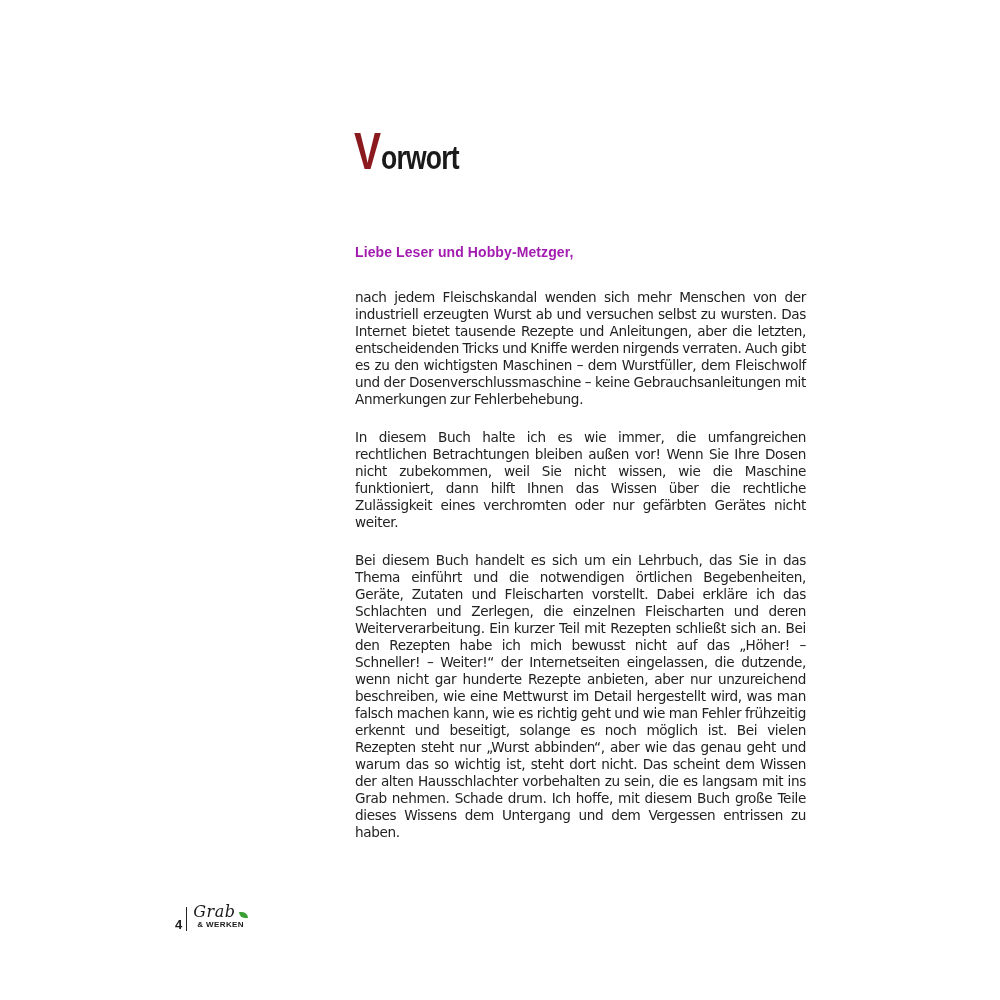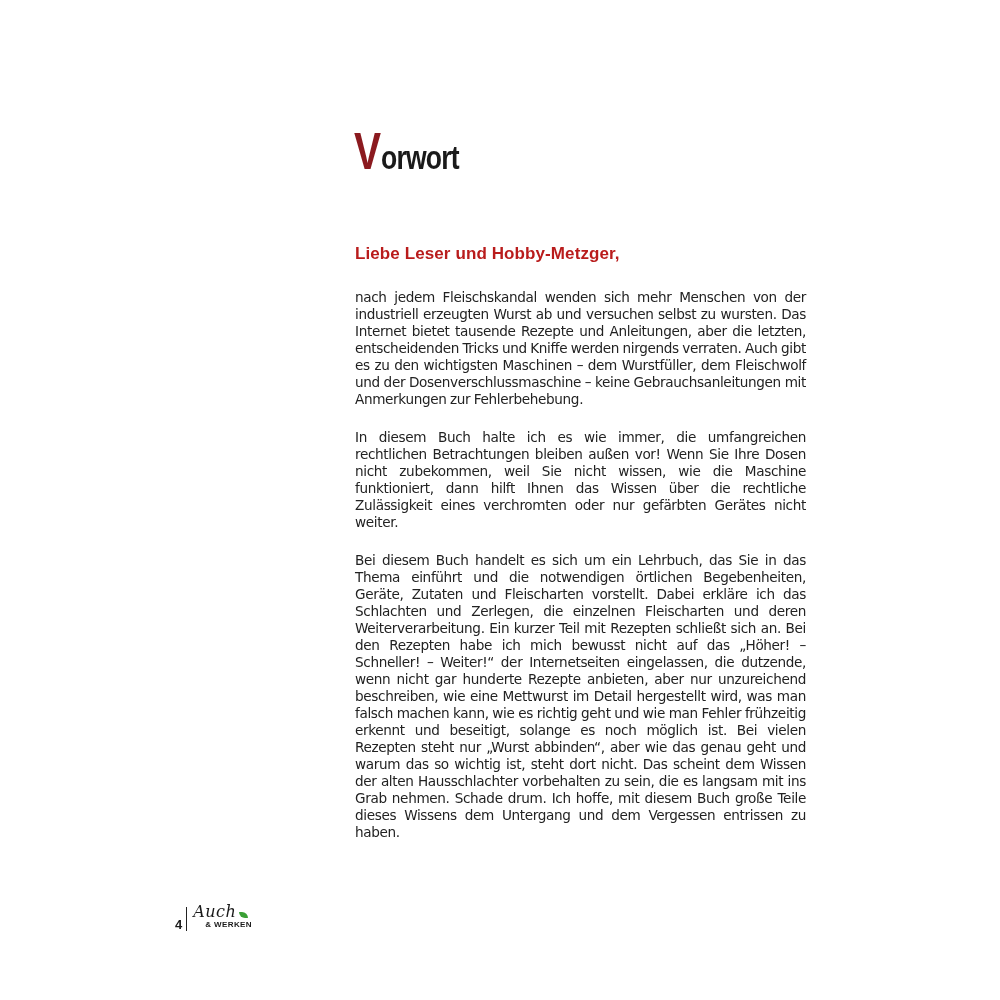--- a/index.html
+++ b/index.html
@@ -32,22 +32,22 @@
       color: #8b1a1f;
       font-size: 52px;
       letter-spacing: 0;
     }
     .salutation {
       position: absolute;
       left: 355px;
       top: 244px;
       font-family: "Liberation Sans", sans-serif;
       font-weight: bold;
-      font-size: 17px;
-      color: #b91c1c;
+      font-size: 14px;
+      color: #a21caf;
       letter-spacing: 0.1px;
     }
     .body-text {
       position: absolute;
       left: 355px;
       top: 289px;
       width: 451px;
     }
     .body-text p {
       margin: 0 0 21px 0;
@@ -99,21 +99,21 @@
       position: absolute;
       left: 48px;
       top: 6px;
       width: 9px;
       height: 6px;
       background: #3aa035;
       border-radius: 0 8px 0 8px;
     }
     .logo-werken {
       position: absolute;
-      left: 14px;
+      left: 6px;
       top: 14px;
       font-family: "Liberation Sans", sans-serif;
       font-weight: bold;
       font-size: 8px;
       color: #1a1a1a;
       letter-spacing: 0.4px;
       white-space: nowrap;
     }
   </style>
 </head>
@@ -126,17 +126,17 @@
 <div class="body-text">
   <p>nach jedem Fleischskandal wenden sich mehr Menschen von der industriell erzeugten Wurst ab und versuchen selbst zu wursten. Das Internet bietet tausende Rezepte und Anleitungen, aber die letzten, entscheidenden Tricks und Kniffe werden nirgends verraten. Auch gibt es zu den wichtigsten Maschinen – dem Wurstfüller, dem Fleischwolf und der Dosenverschlussmaschine – keine Gebrauchsanleitungen mit Anmerkungen zur Fehlerbehebung.</p>
   <p>In diesem Buch halte ich es wie immer, die umfangreichen rechtlichen Betrachtungen bleiben außen vor! Wenn Sie Ihre Dosen nicht zubekommen, weil Sie nicht wissen, wie die Maschine funktioniert, dann hilft Ihnen das Wissen über die rechtliche Zulässigkeit eines verchromten oder nur gefärbten Gerätes nicht weiter.</p>
   <p>Bei diesem Buch handelt es sich um ein Lehrbuch, das Sie in das Thema einführt und die notwendigen örtlichen Begebenheiten, Geräte, Zutaten und Fleischarten vorstellt. Dabei erkläre ich das Schlachten und Zerlegen, die einzelnen Fleischarten und deren Weiterverarbeitung. Ein kurzer Teil mit Rezepten schließt sich an. Bei den Rezepten habe ich mich bewusst nicht auf das „Höher! – Schneller! – Weiter!“ der Internetseiten eingelassen, die dutzende, wenn nicht gar hunderte Rezepte anbieten, aber nur unzureichend beschreiben, wie eine Mettwurst im Detail hergestellt wird, was man falsch machen kann, wie es richtig geht und wie man Fehler frühzeitig erkennt und beseitigt, solange es noch möglich ist. Bei vielen Rezepten steht nur „Wurst abbinden“, aber wie das genau geht und warum das so wichtig ist, steht dort nicht. Das scheint dem Wissen der alten Hausschlachter vorbehalten zu sein, die es langsam mit ins Grab nehmen. Schade drum. Ich hoffe, mit diesem Buch große Teile dieses Wissens dem Untergang und dem Vergessen entrissen zu haben.</p>
 </div>
 
 <div class="footer">
   <span class="page-number">4</span>
   <span class="footer-divider"></span>
   <div class="logo">
-    <span class="logo-land">Auch</span>
+    <span class="logo-land">Grab</span>
     <span class="logo-leaf"></span>
     <span class="logo-werken">&amp; WERKEN</span>
   </div>
 </div>
 
 </body></html>

